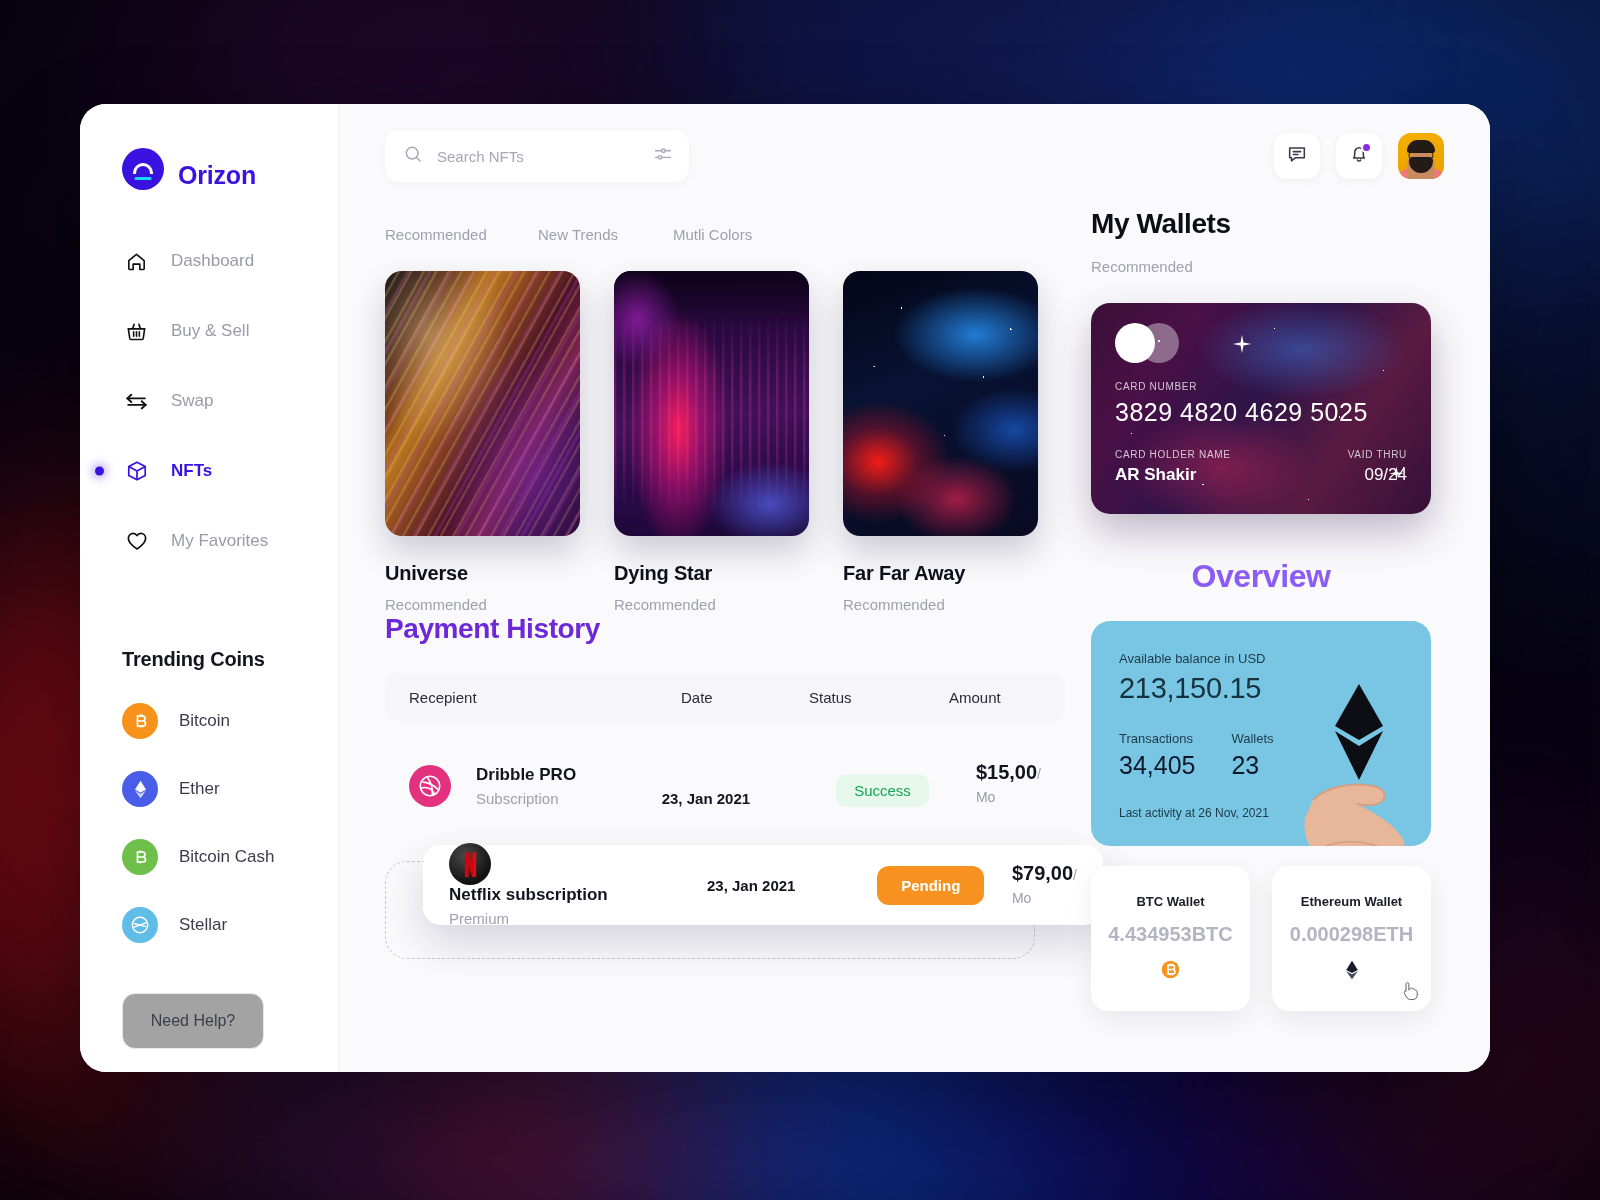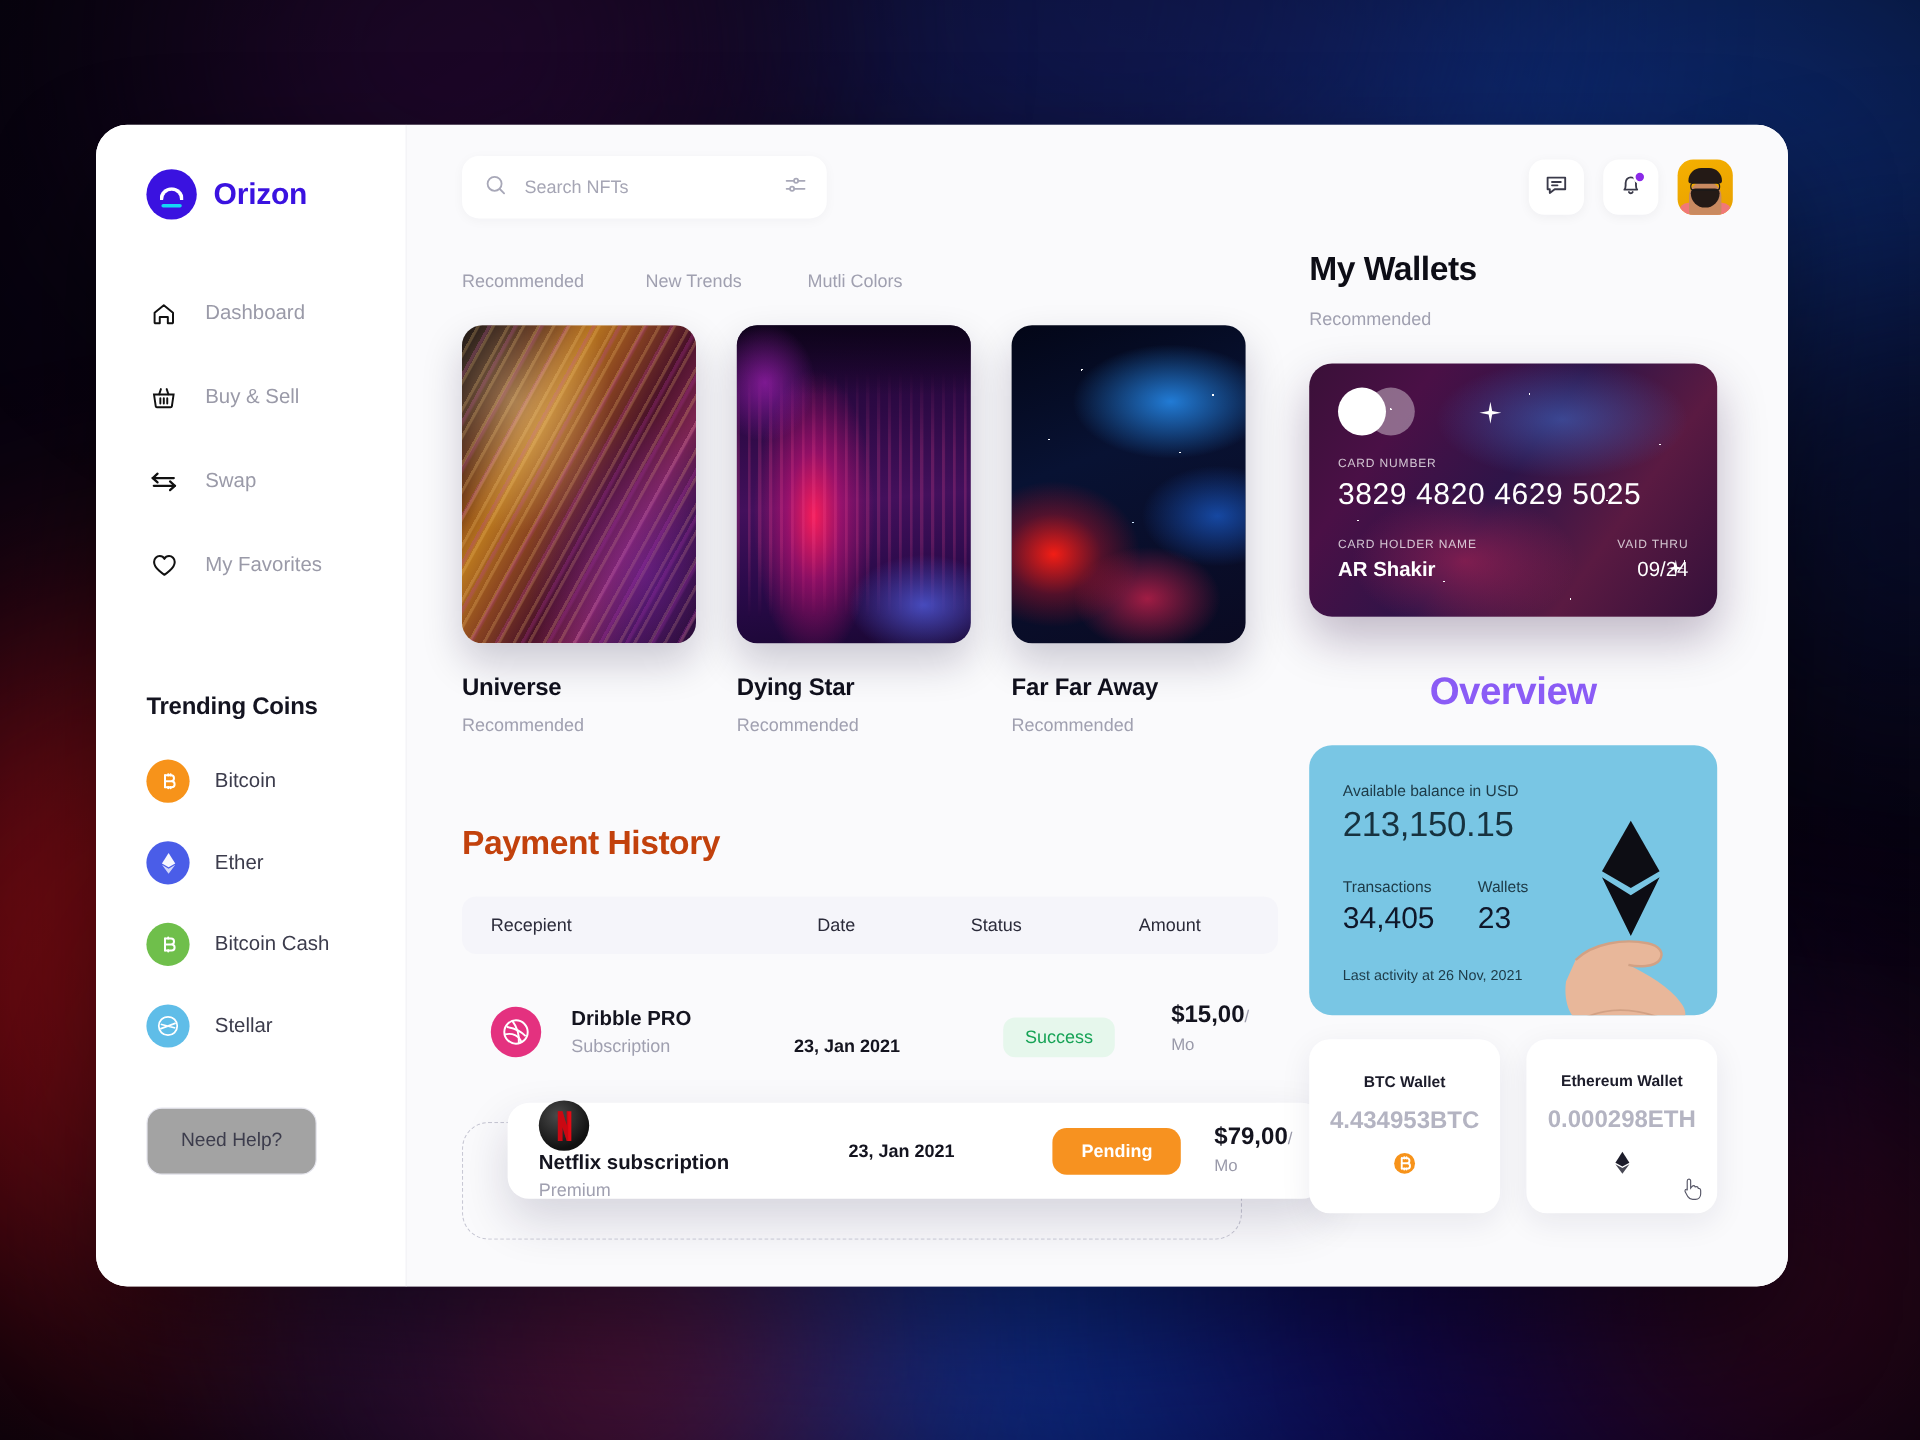--- a/index.html
+++ b/index.html
@@ -42,21 +42,21 @@
   }
 
   
   #sidebar {
     width: 259px; flex: 0 0 259px;
     background: #ffffff;
     border-right: 1px solid #f0f0f4;
     padding: 30px 0 0 0;
     position: relative;
   }
-  .brand { display: flex; align-items: center; gap: 14px; padding: 0 0 0 42px; height: 56px; }
+  .brand { display: flex; align-items: flex-end; gap: 14px; padding: 0 0 0 42px; height: 56px; }
   .brand-logo {
     width: 42px; height: 42px; border-radius: 50%;
     background: #3a12e0;
     display: flex; align-items: center; justify-content: center;
     position: relative;
   }
   .brand-logo .arch {
     width: 20px; height: 11px;
     border: 3px solid #fff;
     border-bottom: none;
@@ -192,21 +192,21 @@
                           radial-gradient(ellipse 90px 60px at 88% 60%, rgba(30,110,240,.60) 0%, rgba(0,0,0,0) 70%); }
   .art3 .s2 { background: radial-gradient(ellipse 95px 80px at 18% 72%, rgba(255,30,20,.95) 0%, rgba(220,20,40,.35) 42%, rgba(0,0,0,0) 76%),
                           radial-gradient(ellipse 85px 60px at 58% 86%, rgba(225,35,80,.70) 0%, rgba(0,0,0,0) 72%); }
   .art3 .s3 { background: radial-gradient(1.4px 1.4px at 30% 14%, #fff 50%, rgba(0,0,0,0) 51%),
                           radial-gradient(1.4px 1.4px at 72% 40%, #fff 50%, rgba(0,0,0,0) 51%),
                           radial-gradient(1.4px 1.4px at 52% 62%, #cfe6ff 50%, rgba(0,0,0,0) 51%),
                           radial-gradient(2px 2px at 86% 22%, #fff 50%, rgba(0,0,0,0) 51%),
                           radial-gradient(1.4px 1.4px at 16% 36%, #fff 50%, rgba(0,0,0,0) 51%); }
 
   
-  .pay-title { font-size: 28px; font-weight: 700; color: #c2410c; margin-top: 74px; letter-spacing: -.4px; }
+  .pay-title { font-size: 28px; font-weight: 700; color: #6d28d9; letter-spacing: -.4px; }
   .pay-table { margin-top: 28px; }
   .pay-head {
     display: flex; align-items: center; height: 48px;
     background: #f5f5fa; border-radius: 12px; padding: 0 24px;
     font-size: 15px; color: #2b2b3a;
   }
   .c-recipient { width: 272px; }
   .c-date { width: 128px; }
   .c-status { width: 140px; }
   .c-amount { flex: 1; }
@@ -357,20 +357,30 @@
           <svg width="25" height="25" viewBox="0 0 24 24" fill="none" stroke="currentColor" stroke-width="1.8" stroke-linecap="round" stroke-linejoin="round">
             <path d="M3 9 H20"></path>
               <path d="M7 5.5 L3.2 9 L7 12.5"></path>
             <path d="M21 15.2 H4"></path>
               <path d="M17 11.7 L20.8 15.2 L17 18.7"></path>
           </svg>
         </span>
         <span>Swap</span>
       </div>
 
+      <div class="nav-item active">
+        <span class="nav-dot"></span>
+        <span class="ico">
+          <svg width="24" height="24" viewBox="0 0 24 24" fill="none" stroke="currentColor" stroke-width="1.7" stroke-linejoin="round">
+            <path d="M12 3.2 L20.2 7.6 V16.4 L12 20.8 L3.8 16.4 V7.6 Z"></path>
+            <path d="M3.8 7.6 L12 12 L20.2 7.6 M12 12 V20.8"></path>
+          </svg>
+        </span>
+        <span>NFTs</span>
+      </div>
 
       <div class="nav-item">
         <span class="ico">
           <svg width="24" height="24" viewBox="0 0 24 24" fill="none" stroke="currentColor" stroke-width="1.7" stroke-linejoin="round">
             <path d="M12 20 C12 20 3.4 14.8 3.4 9.3 C3.4 6.4 5.6 4.4 8.1 4.4 C9.9 4.4 11.3 5.4 12 6.7 C12.7 5.4 14.1 4.4 15.9 4.4 C18.4 4.4 20.6 6.4 20.6 9.3 C20.6 14.8 12 20 12 20 Z"></path>
           </svg>
         </span>
         <span>My Favorites</span>
       </div>
 

